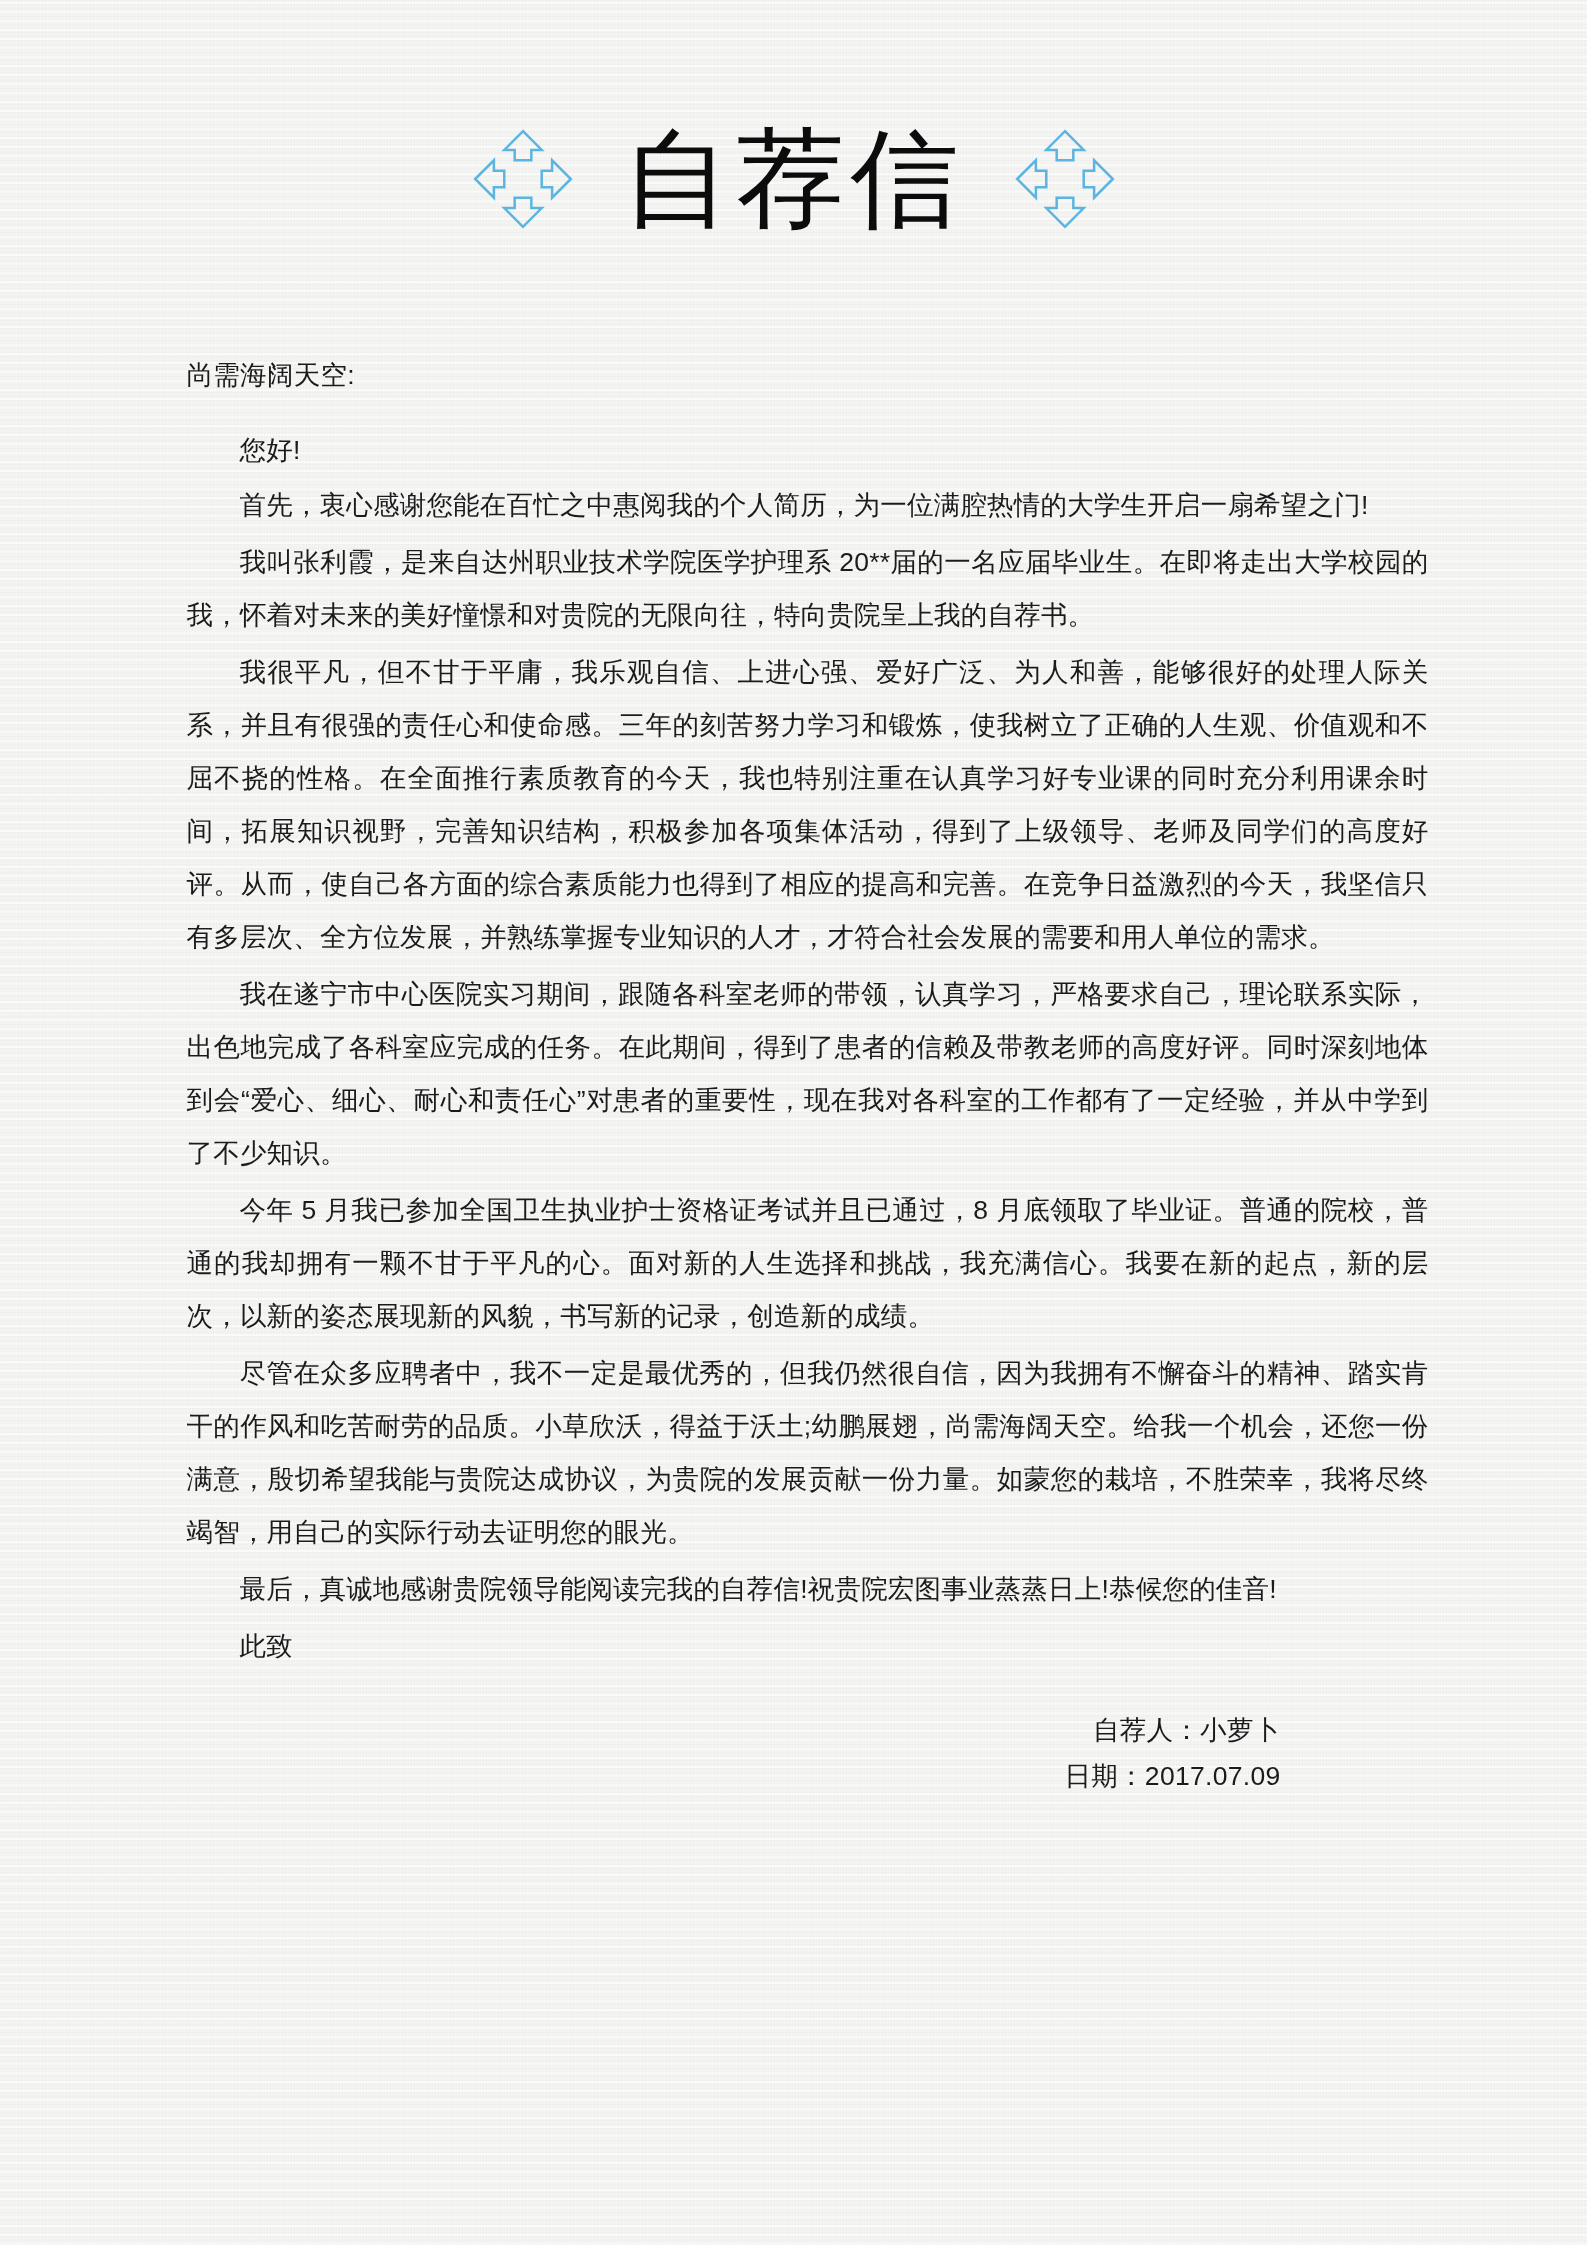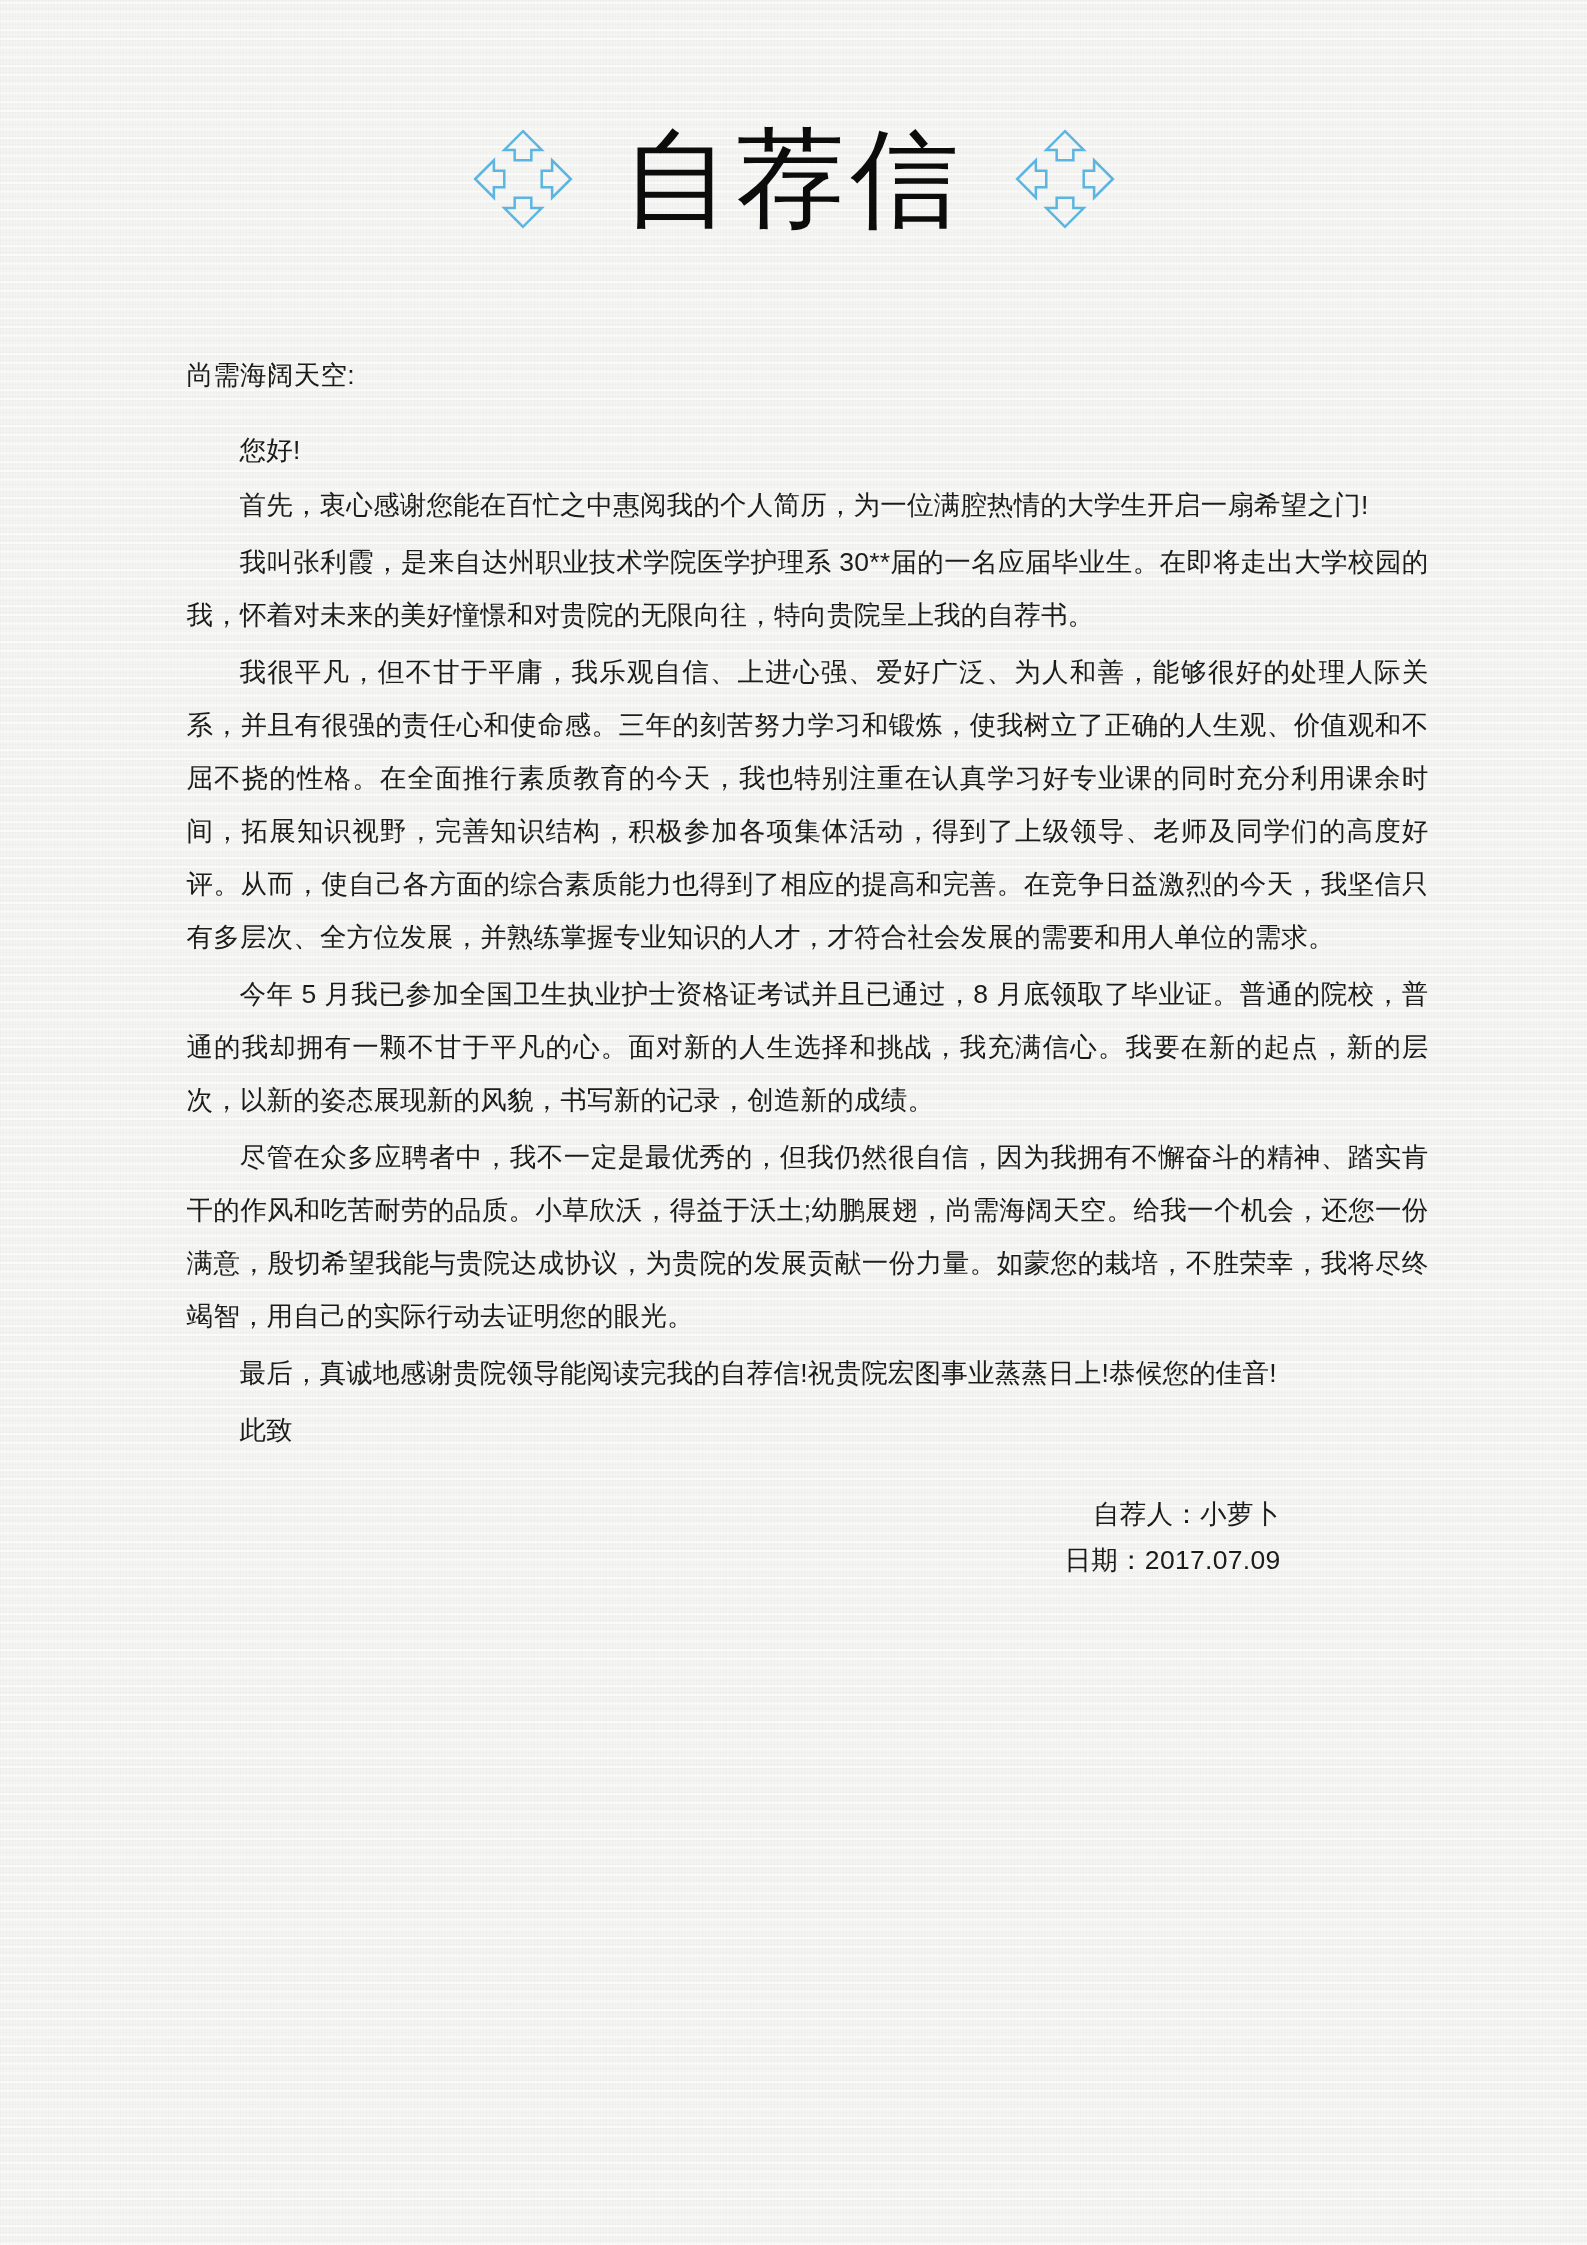--- a/index.html
+++ b/index.html
@@ -142,22 +142,23 @@
 
   </div>
 
   <div class="body-wrap">
 
     <div class="salutation">尚需海阔天空:</div>
 
     <p class="para tight">您好!</p>
 
     <p class="para">首先，衷心感谢您能在百忙之中惠阅我的个人简历，为一位满腔热情的大学生开启一扇希望之门!</p>
-    <p class="para">我叫张利霞，是来自达州职业技术学院医学护理系 30**届的一名应届毕业生。在即将走出大学校园的我，怀着对未来的美好憧憬和对贵院的无限向往，特向贵院呈上我的自荐书。</p>
+    <p class="para">我叫张利霞，是来自达州职业技术学院医学护理系 20**届的一名应届毕业生。在即将走出大学校园的我，怀着对未来的美好憧憬和对贵院的无限向往，特向贵院呈上我的自荐书。</p>
     <p class="para">我很平凡，但不甘于平庸，我乐观自信、上进心强、爱好广泛、为人和善，能够很好的处理人际关系，并且有很强的责任心和使命感。三年的刻苦努力学习和锻炼，使我树立了正确的人生观、价值观和不屈不挠的性格。在全面推行素质教育的今天，我也特别注重在认真学习好专业课的同时充分利用课余时间，拓展知识视野，完善知识结构，积极参加各项集体活动，得到了上级领导、老师及同学们的高度好评。从而，使自己各方面的综合素质能力也得到了相应的提高和完善。在竞争日益激烈的今天，我坚信只有多层次、全方位发展，并熟练掌握专业知识的人才，才符合社会发展的需要和用人单位的需求。</p>
+    <p class="para">我在遂宁市中心医院实习期间，跟随各科室老师的带领，认真学习，严格要求自己，理论联系实际，出色地完成了各科室应完成的任务。在此期间，得到了患者的信赖及带教老师的高度好评。同时深刻地体到会“爱心、细心、耐心和责任心”对患者的重要性，现在我对各科室的工作都有了一定经验，并从中学到了不少知识。</p>
     <p class="para">今年 5 月我已参加全国卫生执业护士资格证考试并且已通过，8 月底领取了毕业证。普通的院校，普通的我却拥有一颗不甘于平凡的心。面对新的人生选择和挑战，我充满信心。我要在新的起点，新的层次，以新的姿态展现新的风貌，书写新的记录，创造新的成绩。</p>
     <p class="para">尽管在众多应聘者中，我不一定是最优秀的，但我仍然很自信，因为我拥有不懈奋斗的精神、踏实肯干的作风和吃苦耐劳的品质。小草欣沃，得益于沃土;幼鹏展翅，尚需海阔天空。给我一个机会，还您一份满意，殷切希望我能与贵院达成协议，为贵院的发展贡献一份力量。如蒙您的栽培，不胜荣幸，我将尽终竭智，用自己的实际行动去证明您的眼光。</p>
     <p class="para">最后，真诚地感谢贵院领导能阅读完我的自荐信!祝贵院宏图事业蒸蒸日上!恭候您的佳音!</p>
 
     <div class="closing-1">此致</div>
 
     <div class="signature">
       <div>自荐人：小萝卜</div>
       <div>日期：2017.07.09</div>
     </div>

